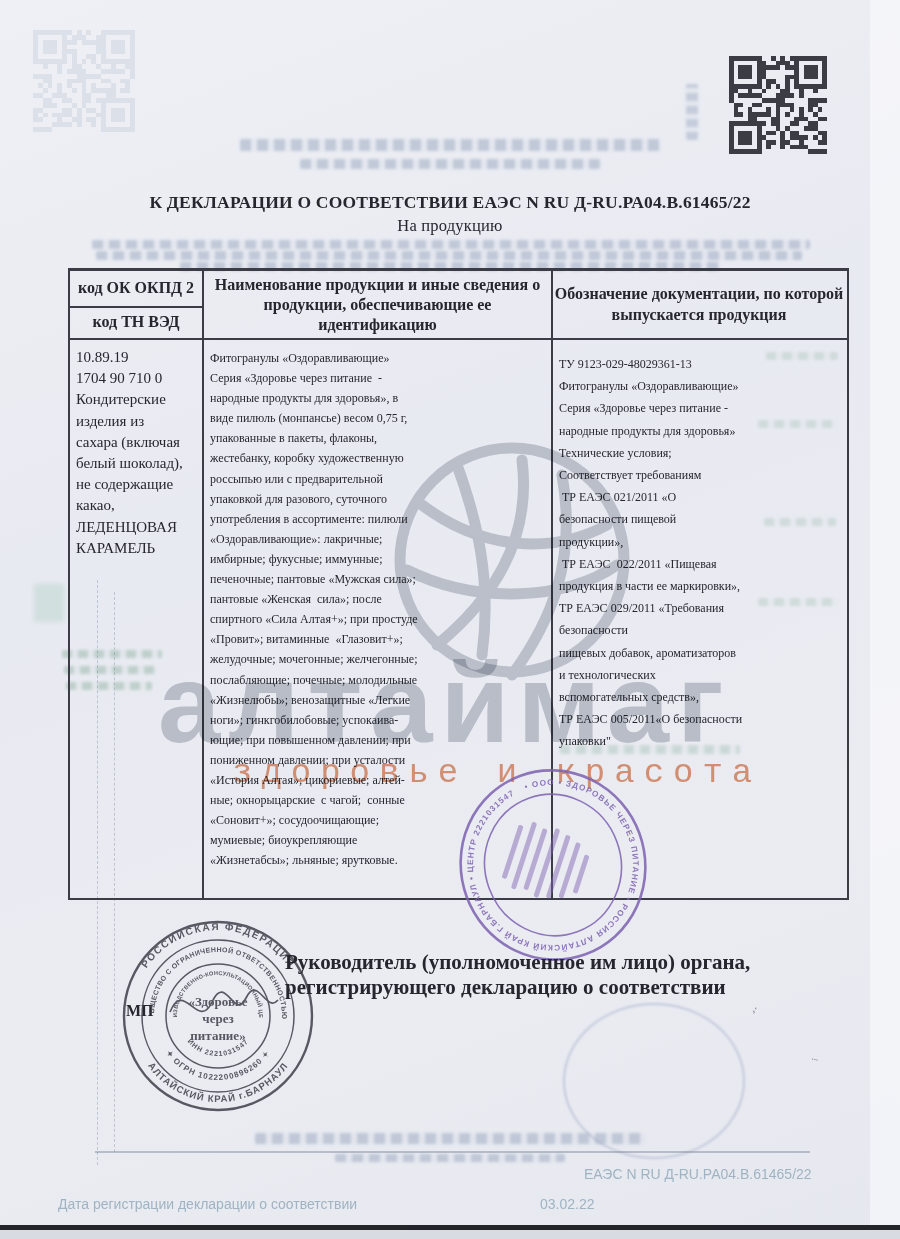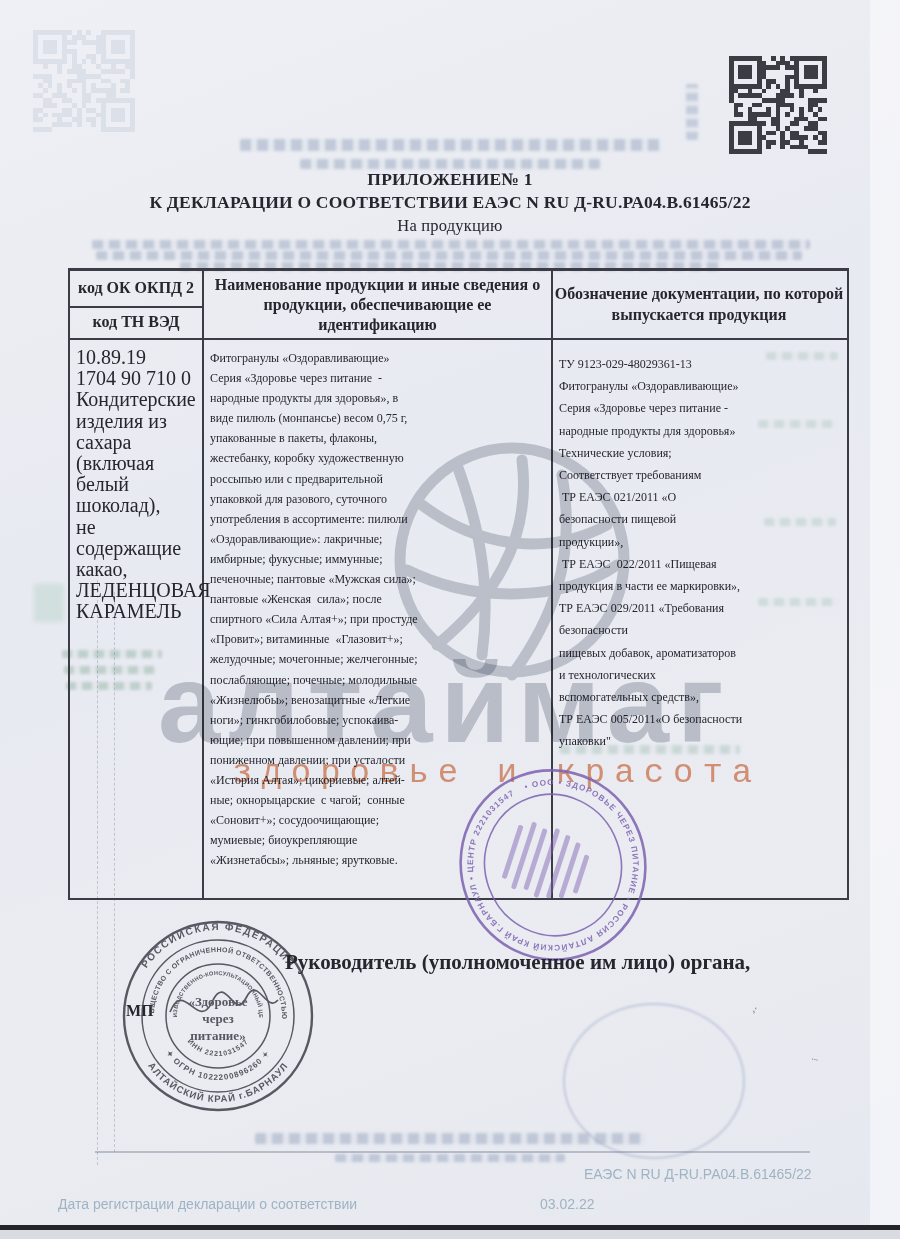--- a/index.html
+++ b/index.html
@@ -16,21 +16,21 @@
   .t3{top:216px;font-size:16.5px;font-weight:normal;}
 
   
   .tbl{position:absolute;left:68px;top:268px;width:777px;height:627px;
     border:2px solid #3b3c45;border-top-width:3px;}
   .vline{position:absolute;top:0;bottom:0;width:2px;background:#3b3c45;}
   .hline{position:absolute;left:0;right:0;height:2px;background:#3b3c45;}
   .hline1{position:absolute;height:1.5px;background:#3b3c45;}
   .hcell{position:absolute;text-align:center;font-weight:bold;font-size:16px;line-height:20px;}
   .cell{position:absolute;font-size:12px;white-space:pre-wrap;}
-  .c1{line-height:21.2px;font-size:20px;}
+  .c1{line-height:21.2px;font-size:15px;}
   .c2{line-height:20.1px;}
   .c3{line-height:22.2px;}
 
   
   .wm-circle{position:absolute;left:382px;top:430px;mix-blend-mode:multiply;opacity:.5;}
   .wm-brand{position:absolute;left:158px;top:648px;font-family:"Liberation Sans","DejaVu Sans",sans-serif;
     font-weight:bold;font-size:112px;letter-spacing:8px;color:#a3a8b3;opacity:.58;mix-blend-mode:multiply;line-height:1;}
   .wm-tag{position:absolute;left:232px;top:756px;font-family:Liberation Mono, monospace;
     font-size:34px;letter-spacing:9px;color:#dd8157;opacity:.8;mix-blend-mode:multiply;line-height:1;}
 
@@ -557,21 +557,20 @@
   <div class="bar g" style="left:758px;top:420px;width:80px;height:8px;opacity:.6;"></div>
   <div class="bar g" style="left:764px;top:518px;width:72px;height:8px;opacity:.6;"></div>
   <div class="bar g" style="left:758px;top:598px;width:80px;height:8px;opacity:.6;"></div>
   <div class="bar g" style="left:560px;top:745px;width:180px;height:9px;opacity:.7;"></div>
   <div class="bar" style="left:255px;top:1133px;width:390px;height:11px;"></div>
   <div class="bar" style="left:335px;top:1154px;width:230px;height:8px;"></div>
   <div class="greenbox"></div>
   <div class="dashline" style="left:97px;top:580px;height:585px;"></div>
   <div class="dashline" style="left:114px;top:592px;height:560px;"></div>
 
-  <div class="title t1">ПРИЛОЖЕНИЕ№ 1</div>
   <div class="title t2">К ДЕКЛАРАЦИИ О СООТВЕТСТВИИ ЕАЭС N RU Д-RU.РА04.В.61465/22</div>
   <div class="title t3">На продукцию</div>
 
   <div class="tbl">
     <div class="vline" style="left:132px;"></div>
     <div class="vline" style="left:481px;"></div>
     <div class="hline" style="top:67px;"></div>
     <div class="hline1" style="top:35px;left:0;width:132px;"></div>
 
     <div class="hcell" style="left:0;top:7px;width:132px;">код ОК ОКПД 2</div>
@@ -696,20 +695,21 @@
         <text x="100" y="90" font-size="13" font-family="Liberation Serif, serif">«Здоровье</text>
         <text x="100" y="107" font-size="13" font-family="Liberation Serif, serif">через</text>
         <text x="100" y="124" font-size="13" font-family="Liberation Serif, serif">питание»</text>
       </g>
       <path d="M 52,96 C 66,62 80,116 94,86 S 116,106 128,82 S 148,98 160,84" stroke-width="1.7"></path>
     </g>
   </svg>
 
   <div class="signcap">
     <div>Руководитель (уполномоченное им лицо) органа,</div>
+    <div>регистрирующего декларацию о соответствии</div>
   </div>
 
   <div class="faintline"></div>
   <div class="bleedtext" style="left:540px;top:1166px;margin-left:44px;">ЕАЭС N RU Д-RU.РА04.В.61465/22</div>
   <div class="bleedtext" style="left:58px;top:1196px;">Дата регистрации декларации о соответствии</div>
   <div class="bleedtext" style="left:540px;top:1196px;">03.02.22</div>
 
   <div class="edge-right"></div>
   <div class="scanline-bottom"></div>
   <div class="scanline-under"></div>

